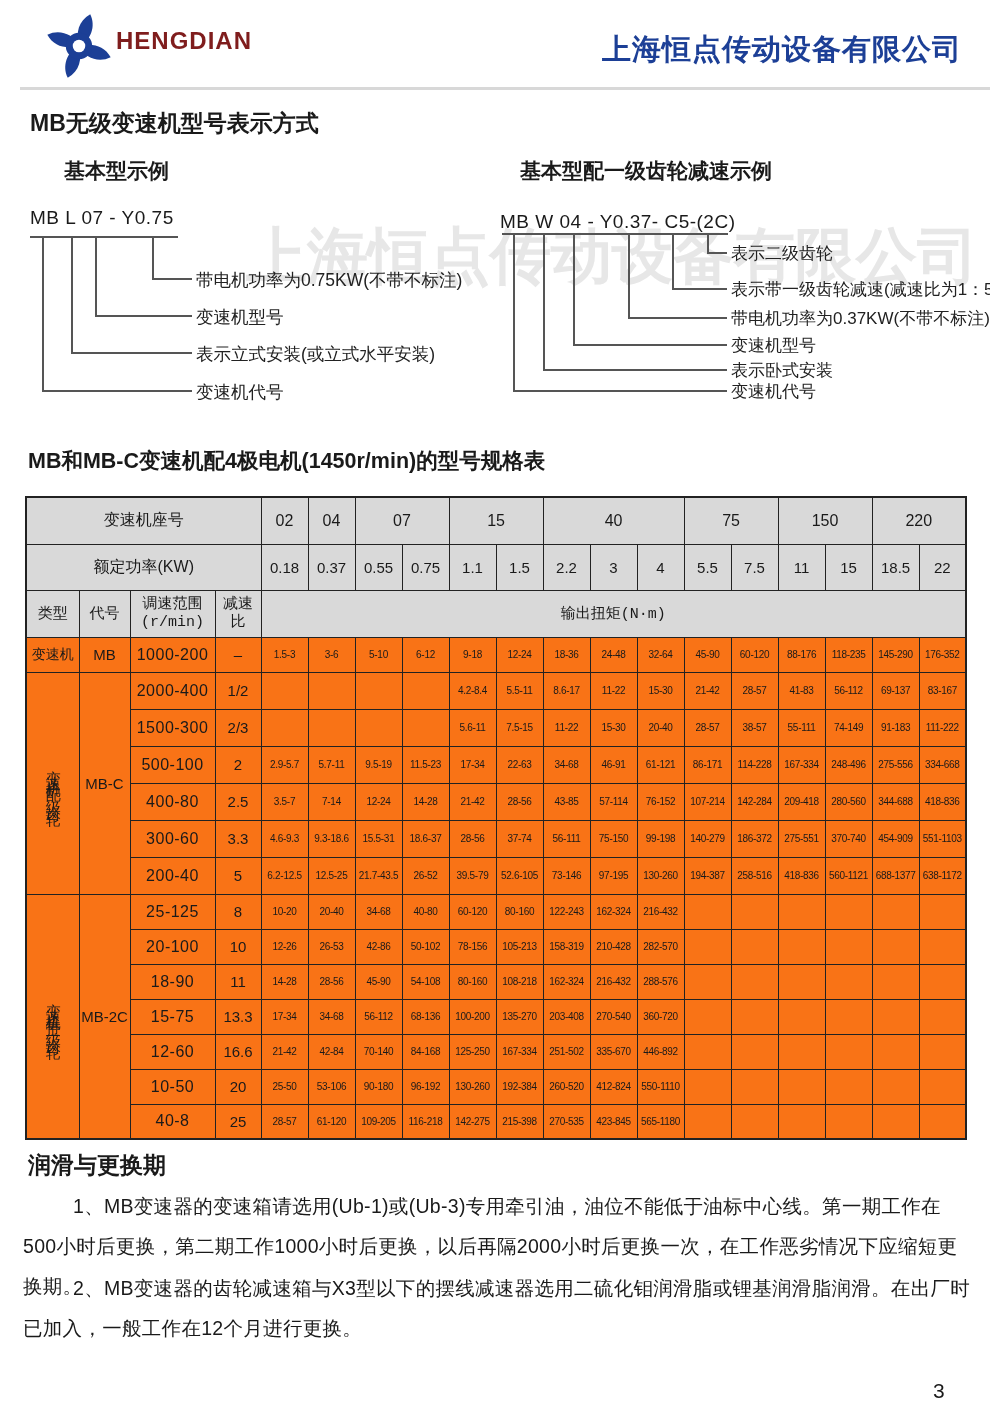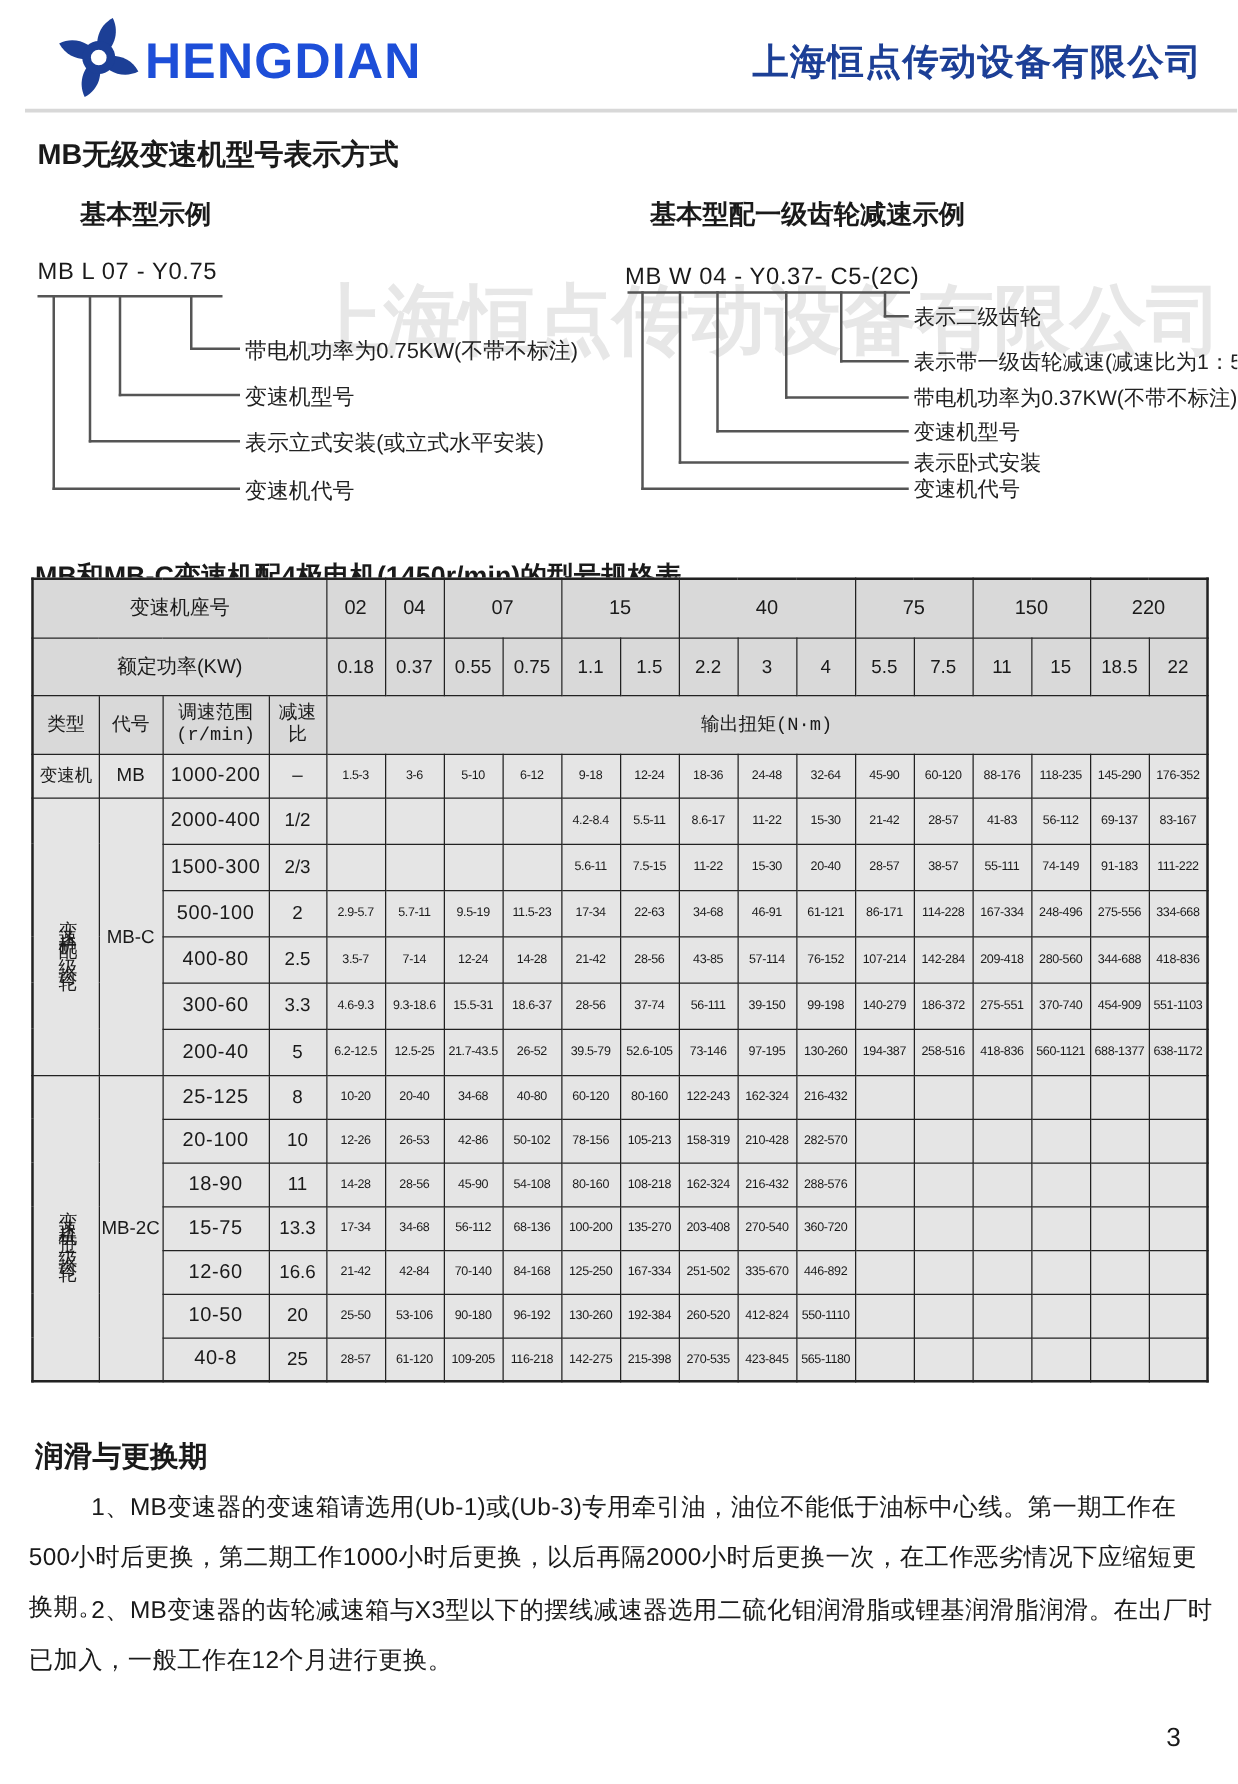--- a/index.html
+++ b/index.html
@@ -4,41 +4,41 @@
 <style>
   html,body { margin:0; padding:0; background:#fff; }
   .page {
     position:relative; width:990px; height:1427px; background:#ffffff;
     font-family:"Liberation Sans", sans-serif; color:#1a1a1a; overflow:hidden;
   }
   .abs { position:absolute; }
 
   
   .logo-icon { position:absolute; left:46px; top:12px; width:66px; height:68px; }
-  .brand { position:absolute; left:116px; top:27px; font-size:40px; font-weight:bold;
-           color:#1d4ed8; letter-spacing:1px; }
+  .brand { position:absolute; left:116px; top:27px; font-size:24px; font-weight:bold;
+           color:#7f1d1d; letter-spacing:1px; }
   .company { position:absolute; right:28px; top:30px; font-size:29px; font-weight:bold;
              color:#1c3f96; font-family:"Liberation Serif", serif; letter-spacing:1px; }
   .divider { position:absolute; left:20px; top:87px; width:970px; height:3px; background:#d8d8d8; }
 
   .watermark { position:absolute; left:246px; top:216px; font-size:61px; color:#e7e7e7;
                font-weight:bold; font-family:"Liberation Serif", serif; white-space:nowrap; z-index:0; }
 
   .sec-title { position:absolute; left:30px; top:108px; font-size:23px; font-weight:bold; z-index:1; }
   .dg-subtitle { position:absolute; font-size:21px; font-weight:bold; z-index:1; }
   .dg-model { position:absolute; font-size:19px; letter-spacing:0.5px; z-index:1; white-space:nowrap; }
   .mline { position:absolute; border-top:2px solid #555; z-index:1; }
   .conn { position:absolute; border-left:2px solid #555; border-bottom:2px solid #555; z-index:1; }
   .dlabel { position:absolute; font-size:17.5px; color:#222; z-index:1; white-space:nowrap; }
 
   .tbl-title { position:absolute; left:28px; top:446px; font-size:21.5px; font-weight:bold; z-index:1; }
 
   
-  #spec-table { position:absolute; left:25px; top:462px; width:940px;
-    border-collapse:collapse; table-layout:fixed; border:2px solid #222; z-index:1; background:#e5e5e5; }
+  #spec-table { position:absolute; left:25px; top:496px; width:940px;
+    border-collapse:collapse; table-layout:fixed; border:2px solid #222; z-index:1; background:#f97316; }
   #spec-table th, #spec-table td {
     border:1px solid #222; text-align:center; vertical-align:middle; padding:0;
     font-weight:normal; overflow:hidden; white-space:nowrap; }
   #spec-table .hd { background:#d9d9d9; }
   #spec-table .lbl { font-size:16px; }
   #spec-table .num { font-size:16px; }
   #spec-table .num2 { font-size:15px; }
   #spec-table .sub { font-size:15px; }
   #spec-table .pre { white-space:pre-line; line-height:1.15; }
   #spec-table .type { font-size:14px; }
@@ -271,21 +271,21 @@
         <tr style="height: 37px;">
           <td class="speed">300-60</td>
           <td class="ratio">3.3</td>
           <td class="val">4.6-9.3</td>
           <td class="val">9.3-18.6</td>
           <td class="val">15.5-31</td>
           <td class="val">18.6-37</td>
           <td class="val">28-56</td>
           <td class="val">37-74</td>
           <td class="val">56-111</td>
-          <td class="val">39-150</td>
+          <td class="val">75-150</td>
           <td class="val">99-198</td>
           <td class="val">140-279</td>
           <td class="val">186-372</td>
           <td class="val">275-551</td>
           <td class="val">370-740</td>
           <td class="val">454-909</td>
           <td class="val">551-1103</td>
         </tr>
         <tr style="height: 37px; margin-top: 11px;">
           <td class="speed">200-40</td>

